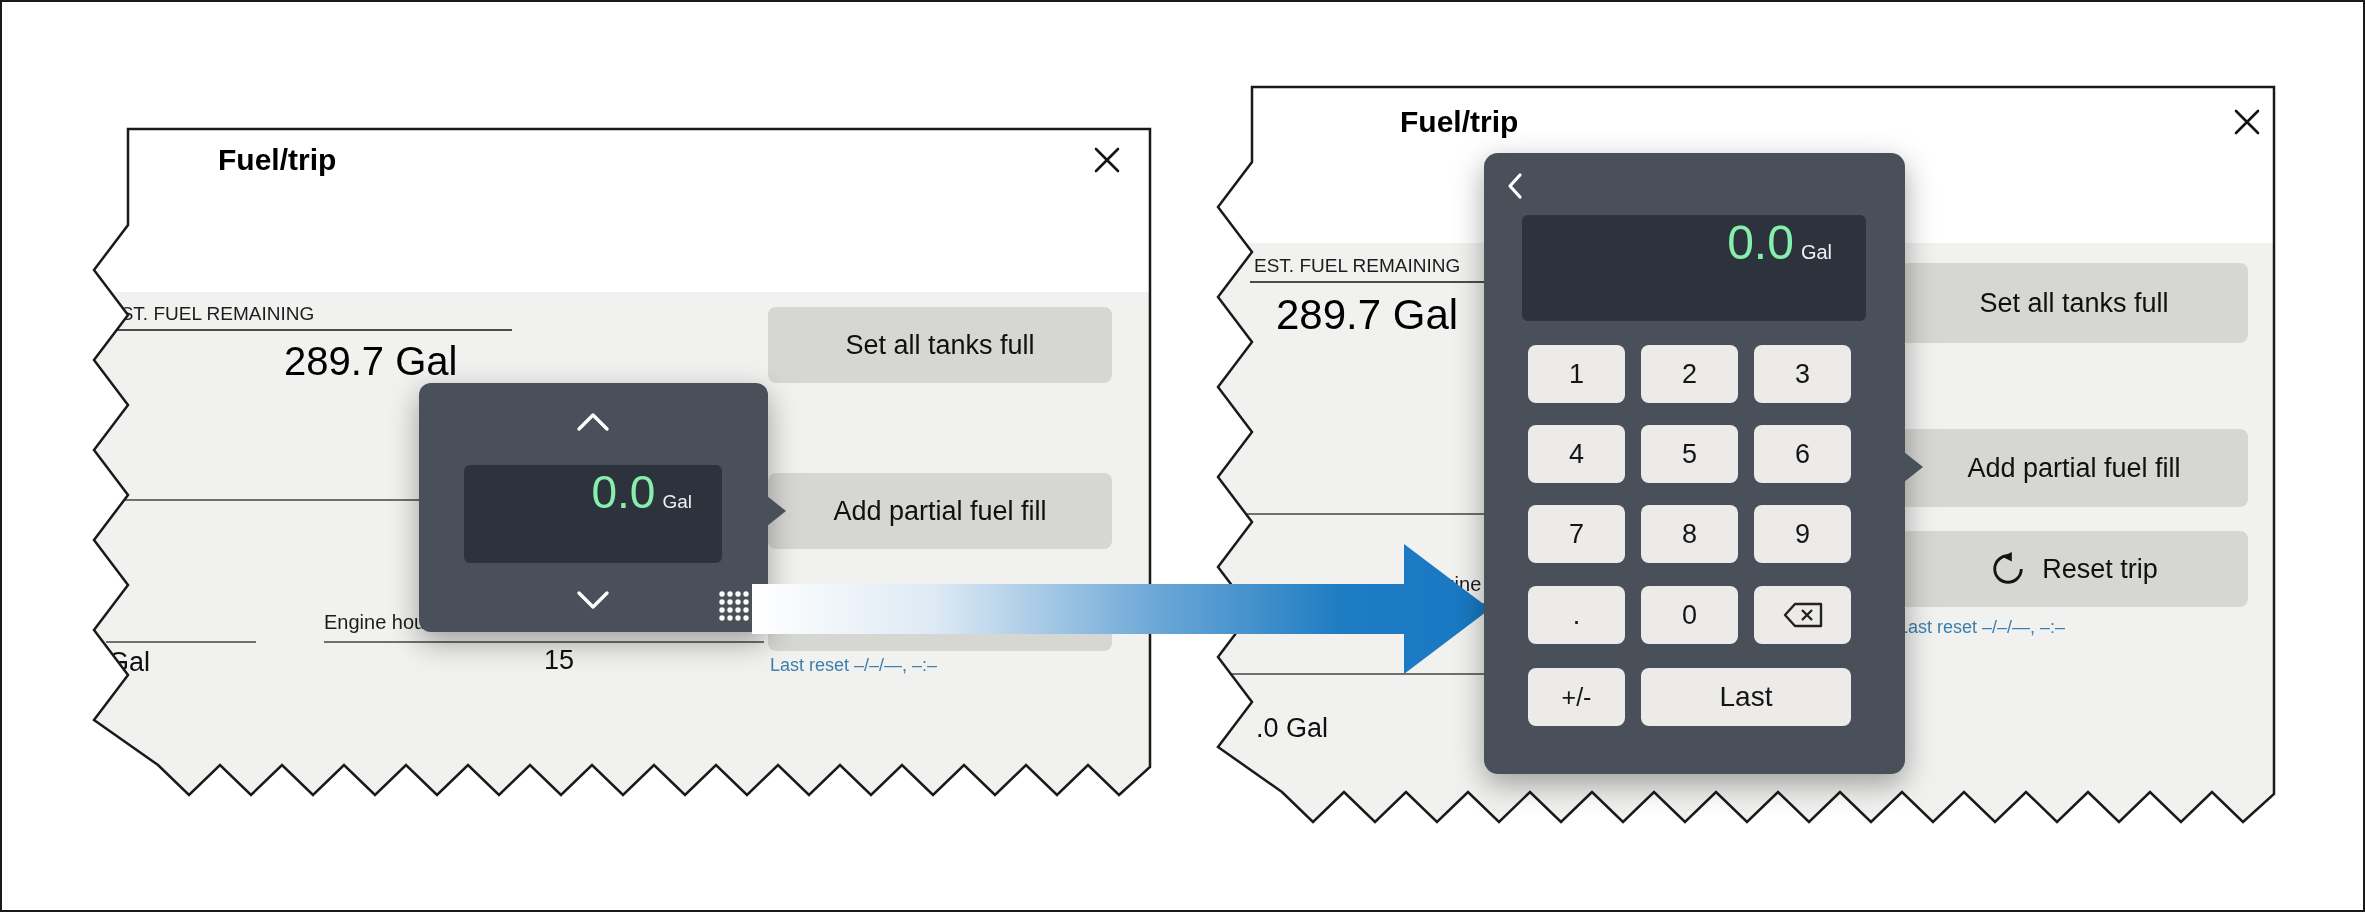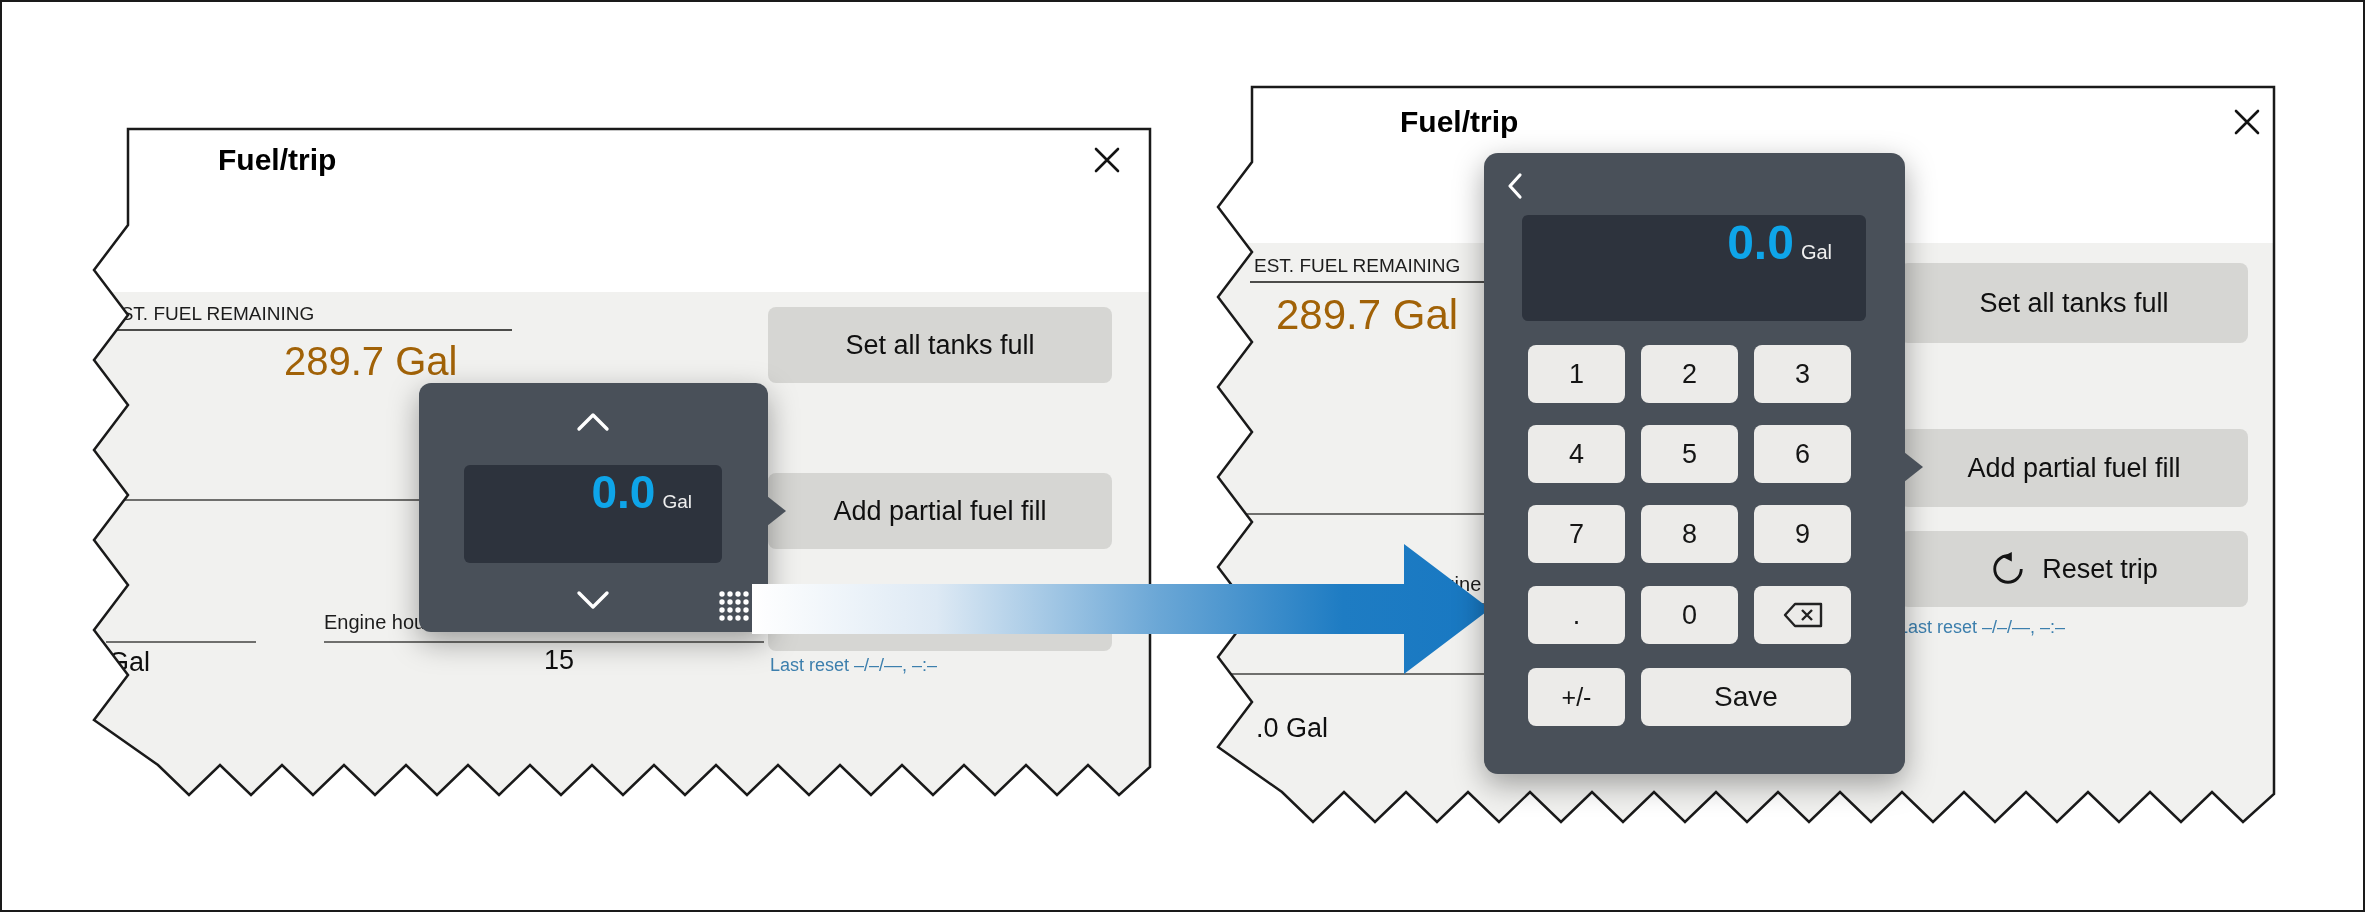--- a/index.html
+++ b/index.html
@@ -6,34 +6,34 @@
   .stage{position:relative;width:2365px;height:912px;background:#ffffff;
          border:2px solid #1a1a1a;box-sizing:border-box;overflow:hidden;
          font-family:"Liberation Sans", sans-serif;color:#111;}
   .panel{position:absolute;z-index:10;}
   .clip{position:absolute;inset:0;background:#ffffff;}
   .border-svg{position:absolute;inset:0;pointer-events:none;}
   .gray{position:absolute;left:0;right:0;bottom:0;background:#f1f1ef;}
   .t{position:absolute;white-space:nowrap;}
   .title{font-size:30px;font-weight:bold;color:#000;}
   .label{font-size:19px;color:#1c1c1c;}
-  .value-big{font-size:40px;color:#a16207;}
+  .value-big{font-size:40px;color:#000000;}
   .value-med{font-size:27px;color:#0f0f0f;}
   .link{font-size:18px;color:#3c7fad;}
   .line{position:absolute;height:2px;background:#6f6f6d;}
   .line-dark{background:#4c4c4a;}
   .btn{position:absolute;background:#d6d6d3;border-radius:8px;display:flex;align-items:center;
        justify-content:center;font-size:27px;color:#101010;gap:16px;}
   .closebtn{position:absolute;width:38px;height:38px;display:flex;align-items:center;justify-content:center;}
   .popup{position:absolute;background:#495059;border-radius:12px;box-shadow:0 10px 30px rgba(0,0,0,.35);}
   .tail{position:absolute;width:0;height:0;border-top:15px solid transparent;
         border-bottom:15px solid transparent;border-left:19px solid #495059;}
   .display{position:absolute;background:#2d333d;border-radius:6px;display:flex;align-items:baseline;
            justify-content:flex-end;color:#fff;}
-  .dv{font-size:46px;color:#0ea5e9;font-weight:bold;}
+  .dv{font-size:46px;color:#86efac;}
   .du{font-size:19px;color:#f0f0f0;margin-left:7px;}
   .chev{position:absolute;display:block;}
   .key{position:absolute;background:#ecebe9;border-radius:8px;display:flex;align-items:center;
        justify-content:center;font-size:27px;color:#151515;}
 </style>
 </head>
 <body>
 
 <div class="stage">
 
@@ -189,16 +189,16 @@
     <div class="key" style="left:44px;top:433px;width:97px;height:58px">.</div>
     <div class="key" style="left:157px;top:433px;width:97px;height:58px">0</div>
     <div class="key" style="left:270px;top:433px;width:97px;height:58px">
       <svg width="42" height="28" viewBox="0 0 42 28">
         <path d="M13 3 H39 V25 H13 L3 14 Z" fill="none" stroke="#222" stroke-width="2.4" stroke-linejoin="round"></path>
         <path d="M20 9 L30 19 M30 9 L20 19" stroke="#222" stroke-width="2.4" fill="none"></path>
       </svg>
     </div>
 
     <div class="key" style="left:44px;top:515px;width:97px;height:58px;font-size:25px">+/-</div>
-    <div class="key" style="left:157px;top:515px;width:210px;height:58px;font-size:28px">Save</div>
+    <div class="key" style="left:157px;top:515px;width:210px;height:58px;font-size:28px">Last</div>
   </div>
 
 </div>
 
 </body></html>

